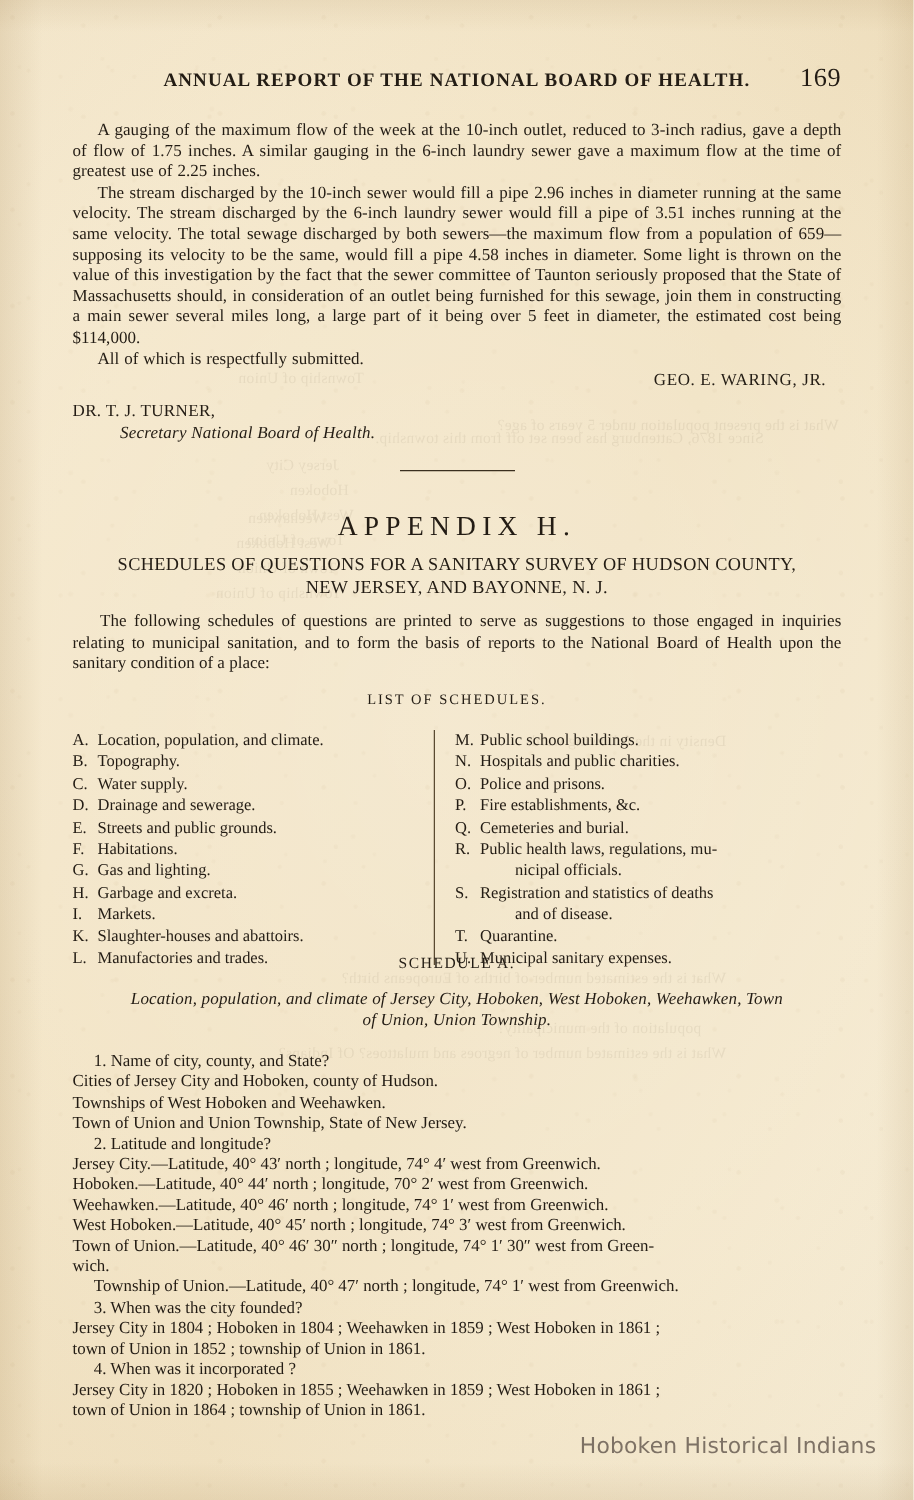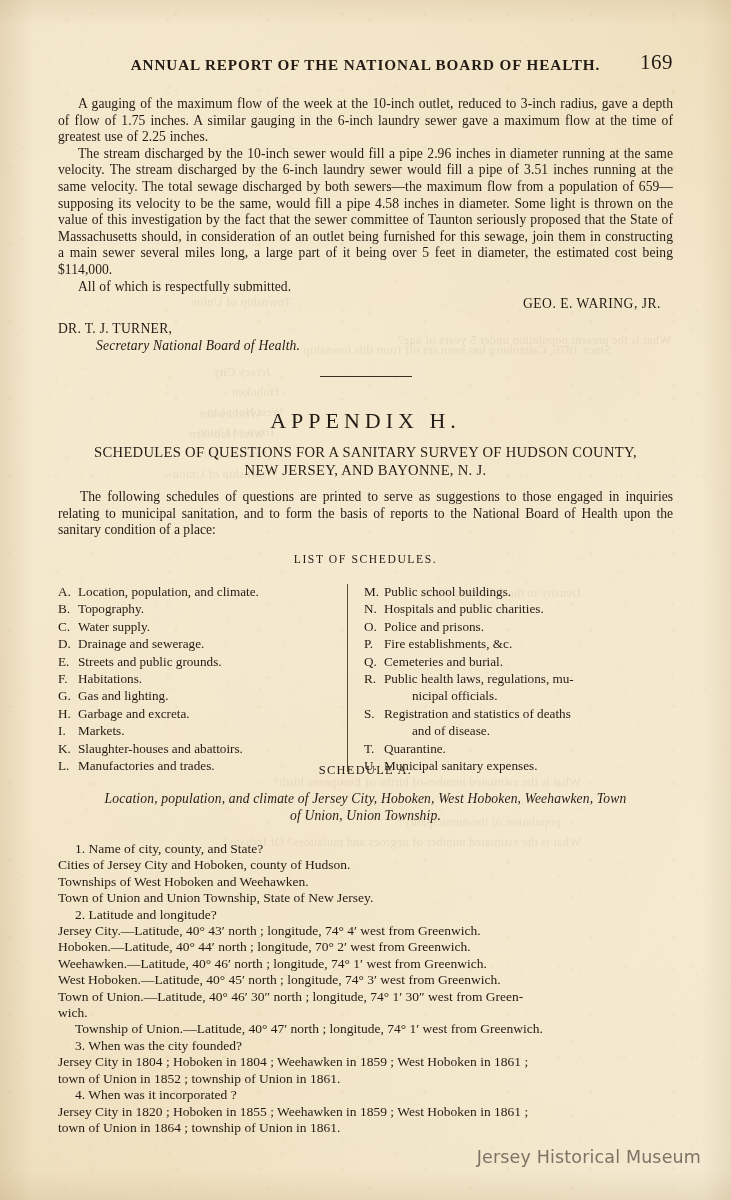--- a/index.html
+++ b/index.html
@@ -365,15 +365,15 @@
       <span class="qline ind"><span>4.</span> <span>When was it incorporated ?</span></span>
       <span class="qline">Jersey City in 1820 ;  Hoboken in 1855 ; Weehawken in 1859 ; West Hoboken in 1861 ;</span>
       <span class="qline wrap">town of Union in 1864 ; township of Union in 1861.</span>
     </div>
 
   </div>
 
   <div class="grain"></div>
   <div class="edgeshade"></div>
 
-  <div class="watermark">Jersey Historical Museum</div>
+  <div class="watermark">Hoboken Historical Indians</div>
 
 </div>
 
 </body></html>

